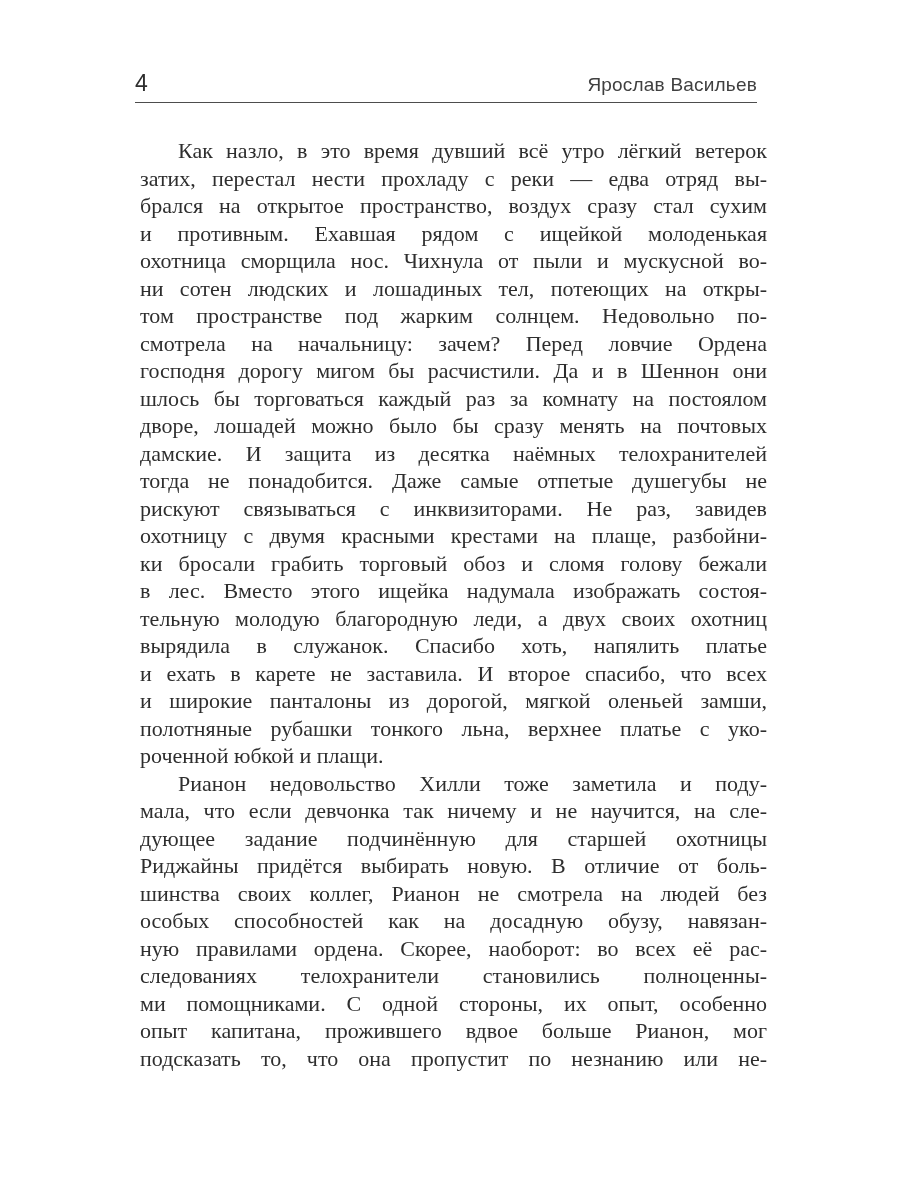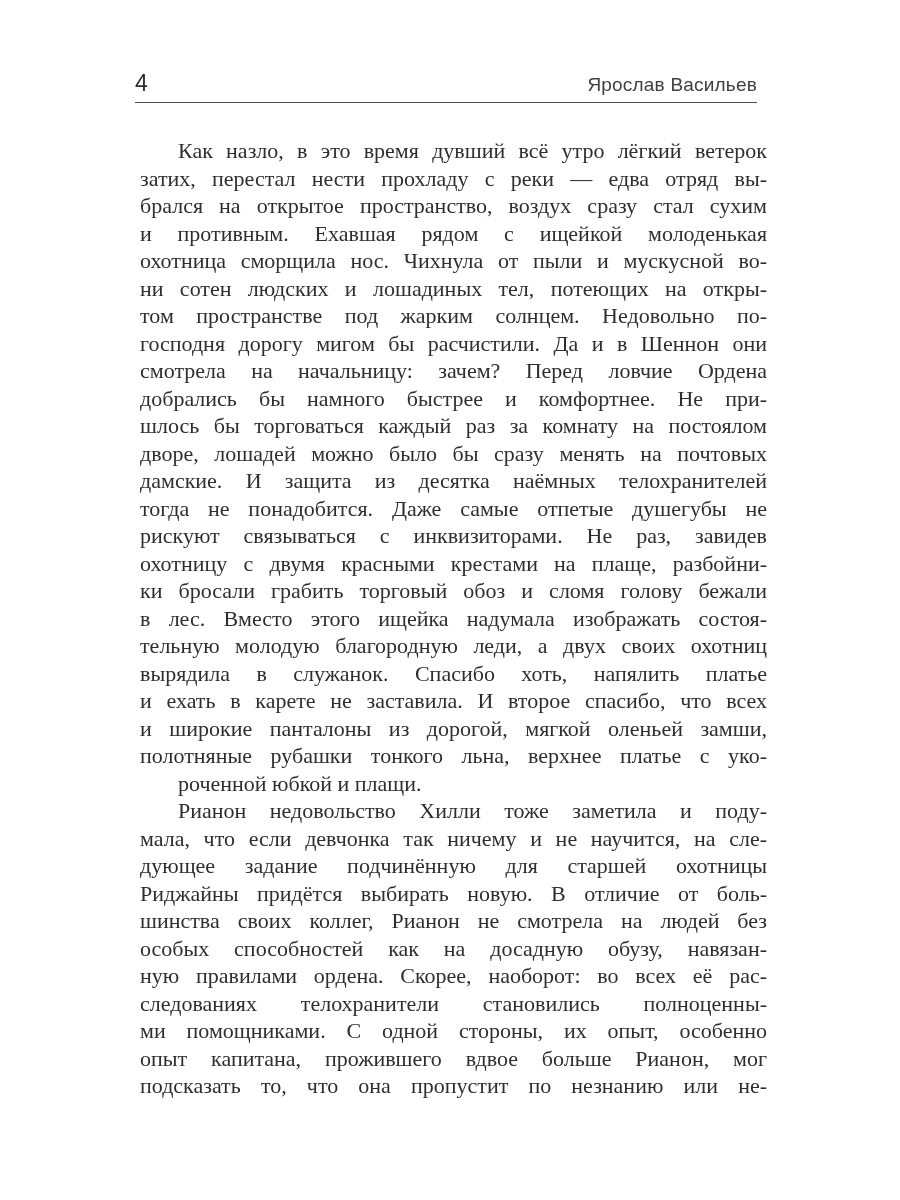--- a/index.html
+++ b/index.html
@@ -51,44 +51,42 @@
   .line {
     text-align: justify;
     text-align-last: justify;
     white-space: normal;
   }
   .line.indent {
     text-indent: 38px;
   }
   .line.end {
     text-align-last: left;
-    margin-left: 38px;
   }
 </style>
 </head>
 <body>
 
 <div class="page">
 
   <div class="running-header">
     <span class="page-number">4</span>
     <span class="header-author">Ярослав Васильев</span>
   </div>
 
   <div class="body-text">
       <div class="line indent">Как назло, в это время дувший всё утро лёгкий ветерок</div>
       <div class="line">затих, перестал нести прохладу с реки — едва отряд вы-</div>
       <div class="line">брался на открытое пространство, воздух сразу стал сухим</div>
       <div class="line">и противным. Ехавшая рядом с ищейкой молоденькая</div>
       <div class="line">охотница сморщила нос. Чихнула от пыли и мускусной во-</div>
       <div class="line">ни сотен людских и лошадиных тел, потеющих на откры-</div>
       <div class="line">том пространстве под жарким солнцем. Недовольно по-</div>
+      <div class="line">смотрела на начальницу: зачем? Перед ловчие Ордена</div>
       <div class="line">господня дорогу мигом бы расчистили. Да и в Шеннон они</div>
-      <div class="line">смотрела на начальницу: зачем? Перед ловчие Ордена</div>
-      <div class="line">добрались бы намного быстрее и комфортнее. Не при-</div>
       <div class="line">шлось бы торговаться каждый раз за комнату на постоялом</div>
       <div class="line">дворе, лошадей можно было бы сразу менять на почтовых</div>
       <div class="line">дамские. И защита из десятка наёмных телохранителей</div>
       <div class="line">тогда не понадобится. Даже самые отпетые душегубы не</div>
       <div class="line">рискуют связываться с инквизиторами. Не раз, завидев</div>
       <div class="line">охотницу с двумя красными крестами на плаще, разбойни-</div>
       <div class="line">ки бросали грабить торговый обоз и сломя голову бежали</div>
       <div class="line">в лес. Вместо этого ищейка надумала изображать состоя-</div>
       <div class="line">тельную молодую благородную леди, а двух своих охотниц</div>
       <div class="line">вырядила в служанок. Спасибо хоть, напялить платье</div>

